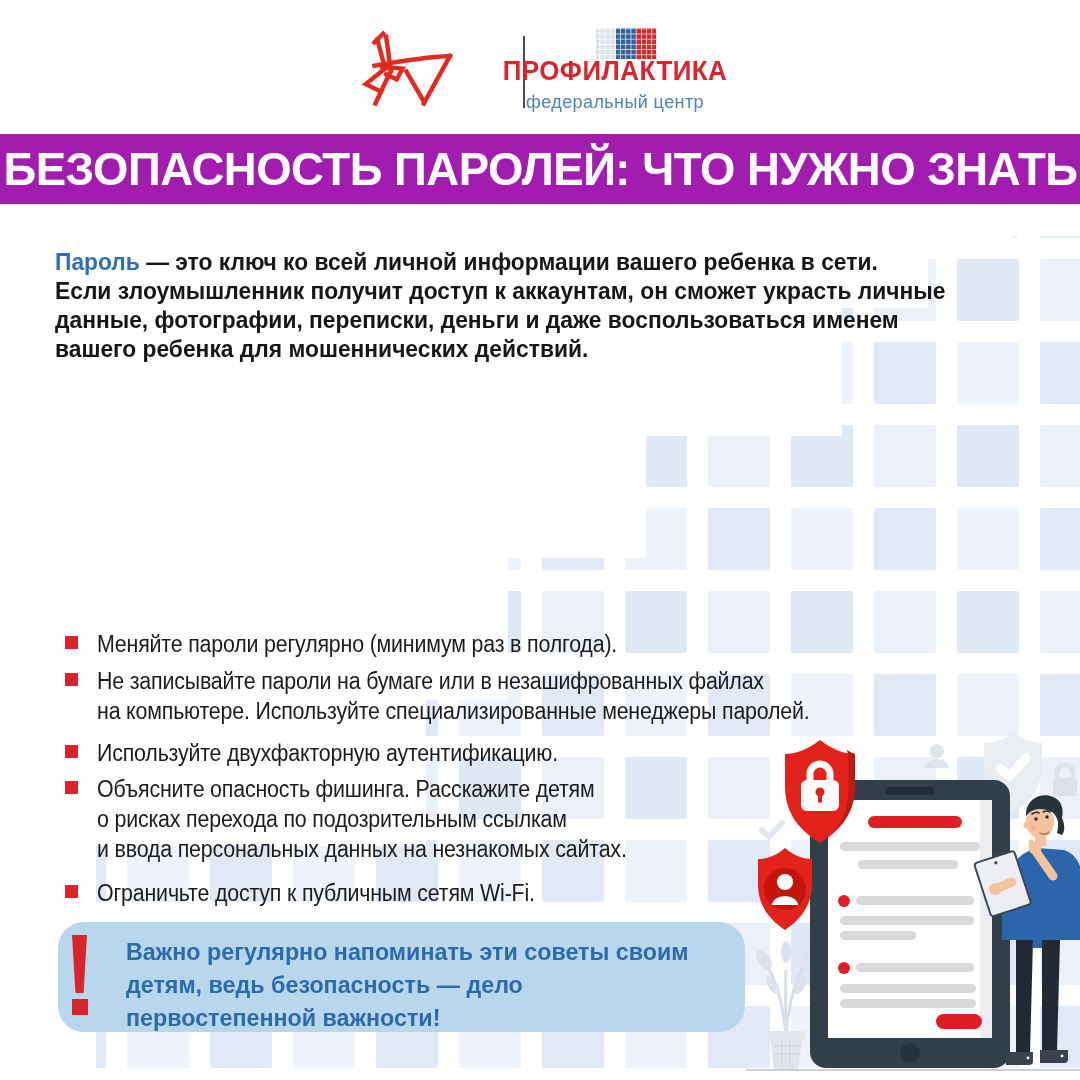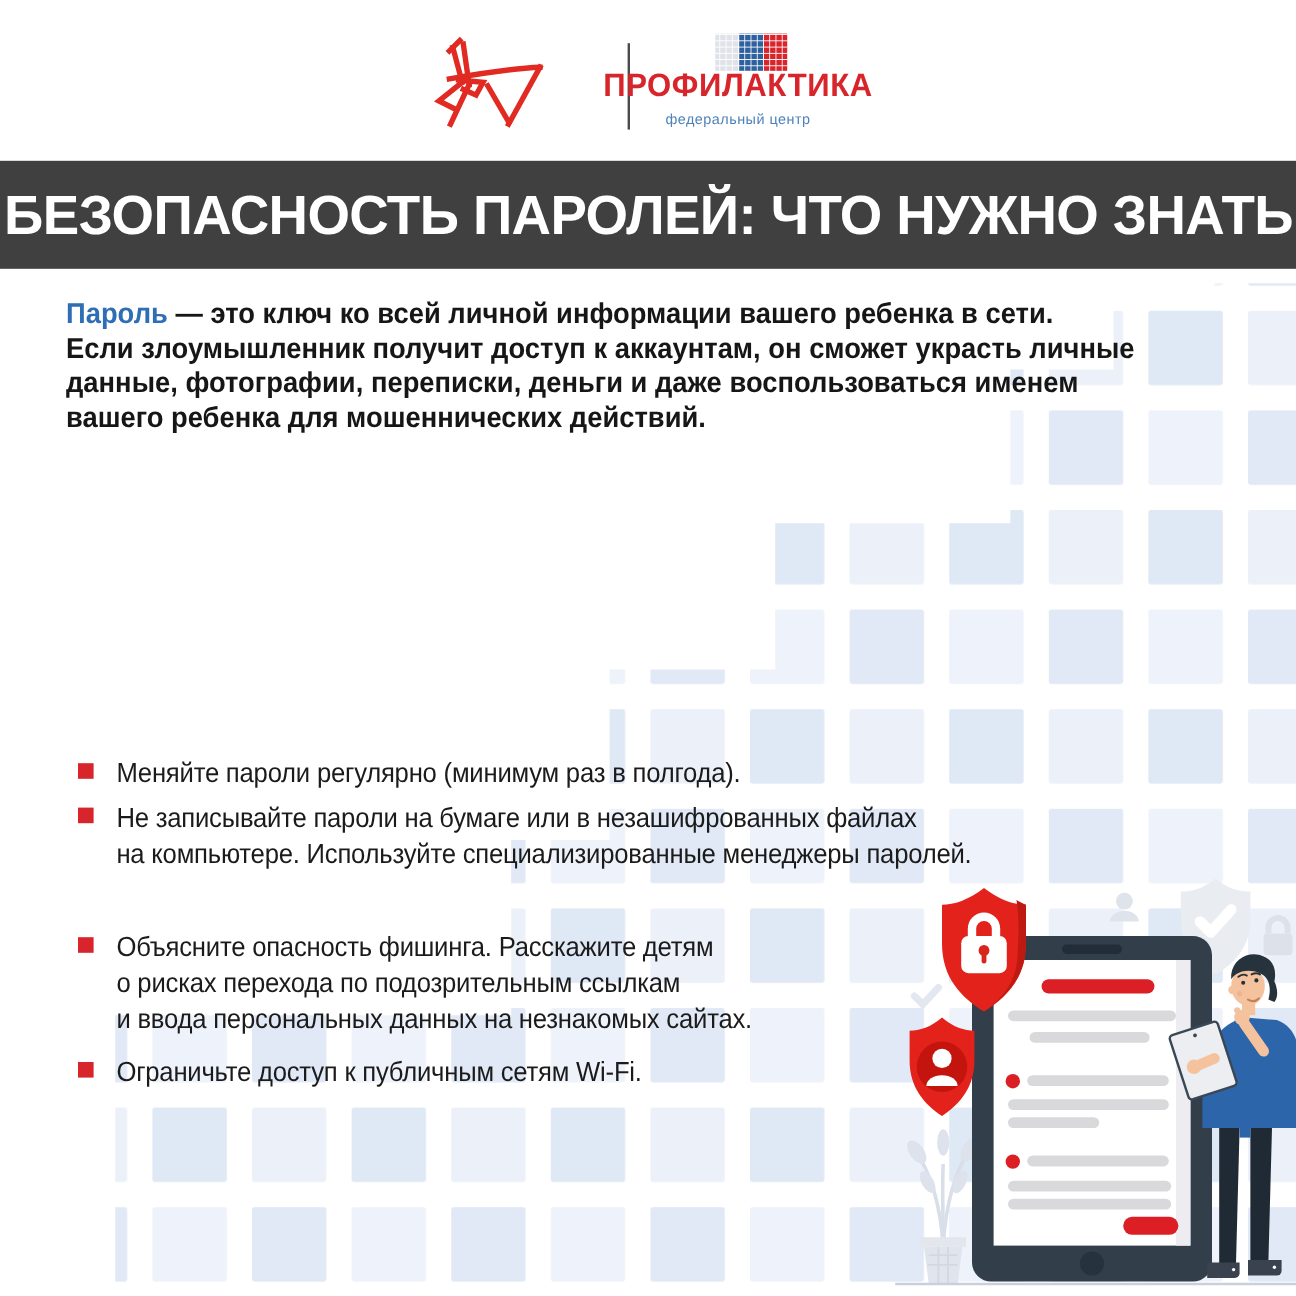--- a/index.html
+++ b/index.html
@@ -5,23 +5,23 @@
   html,body{margin:0;padding:0;background:#fff;}
   .canvas{position:relative;width:1080px;height:1080px;background:#fff;overflow:hidden;
           font-family:"Liberation Sans",sans-serif;color:#161616;}
   .abs{position:absolute;}
   
   #bg-pattern{position:absolute;left:0;top:0;z-index:0;}
   
   .logo-divider{left:523px;top:36px;width:2px;height:72px;background:#4b4b4b;}
   .org-name{left:498px;top:56px;width:234px;text-align:center;font-size:27px;font-weight:bold;
             color:#d8252b;letter-spacing:.5px;transform:scaleX(.96);transform-origin:center top;white-space:nowrap;}
-  .org-tagline{left:498px;top:92px;width:234px;text-align:center;font-size:12px;color:#4e82b8;letter-spacing:.4px;white-space:nowrap;}
-  
-  .banner{left:0;top:134px;width:1080px;height:90px;background:#404040;z-index:1;
+  .org-tagline{left:498px;top:92px;width:234px;text-align:center;font-size:18px;color:#4e82b8;letter-spacing:.4px;white-space:nowrap;}
+  
+  .banner{left:0;top:134px;width:1080px;height:70px;background:#a21caf;z-index:1;
           display:flex;align-items:center;justify-content:center;}
   .banner-title{color:#fff;font-size:46px;font-weight:800;letter-spacing:-.5px;white-space:nowrap;transform:scaleX(.99);}
   
   .intro{left:55px;top:247px;z-index:1;font-weight:bold;font-size:24px;line-height:29px;
          transform:scaleX(.95);transform-origin:0 0;}
   .intro div{white-space:nowrap;}
   .lead-word{color:#2e6eb5;}
   
   .tip{position:absolute;left:65px;display:flex;z-index:1;}
   .tip-mark{width:13px;height:13px;background:#d8252b;margin:7px 19px 0 0;flex:0 0 13px;}
@@ -112,37 +112,52 @@
   </div>
 
   <div class="tip" style="top:666px">
     <div class="tip-mark"></div>
     <div class="tip-lines">
       <div>Не записывайте пароли на бумаге или в незашифрованных файлах</div>
       <div>на компьютере. Используйте специализированные менеджеры паролей.</div>
     </div>
   </div>
 
+  <div class="tip" style="top:738px">
+    <div class="tip-mark"></div>
+    <div class="tip-lines">
+      <div>Используйте двухфакторную аутентификацию.</div>
+    </div>
+  </div>
 
   <div class="tip" style="top:878px">
     <div class="tip-mark"></div>
     <div class="tip-lines">
       <div>Ограничьте доступ к публичным сетям Wi-Fi.</div>
     </div>
   </div>
 
   <div class="tip" style="top:774px">
     <div class="tip-mark"></div>
     <div class="tip-lines">
       <div>Объясните опасность фишинга. Расскажите детям</div>
       <div>о рисках перехода по подозрительным ссылкам</div>
       <div>и ввода персональных данных на незнакомых сайтах.</div>
     </div>
   </div>
 
+  <div class="abs callout">
+    <div class="excl-bar"></div>
+    <div class="excl-dot"></div>
+    <div class="callout-text">
+      <div>Важно регулярно напоминать эти советы своим</div>
+      <div>детям, ведь безопасность — дело</div>
+      <div>первостепенной важности!</div>
+    </div>
+  </div>
 
   <svg id="illustration" class="abs" width="340" height="390" viewBox="0 0 340 390" overflow="visible">
 
     <g fill="#dfe3ea">
       <circle cx="197" cy="61" r="7"></circle>
       <path d="M185,78 a12,9 0 0 1 24,0 z"></path>
     </g>
     <g>
       <path d="M273,42 C282,50 293,53 302,53 L302,76 C302,98 290,112 273,122 C256,112 244,98 244,76 L244,53 C253,53 264,50 273,42 Z" fill="#e9ecf1"></path>
       <path d="M260,78 l9,9 l17,-19" stroke="#fff" stroke-width="9" fill="none" stroke-linecap="round" stroke-linejoin="round"></path>

